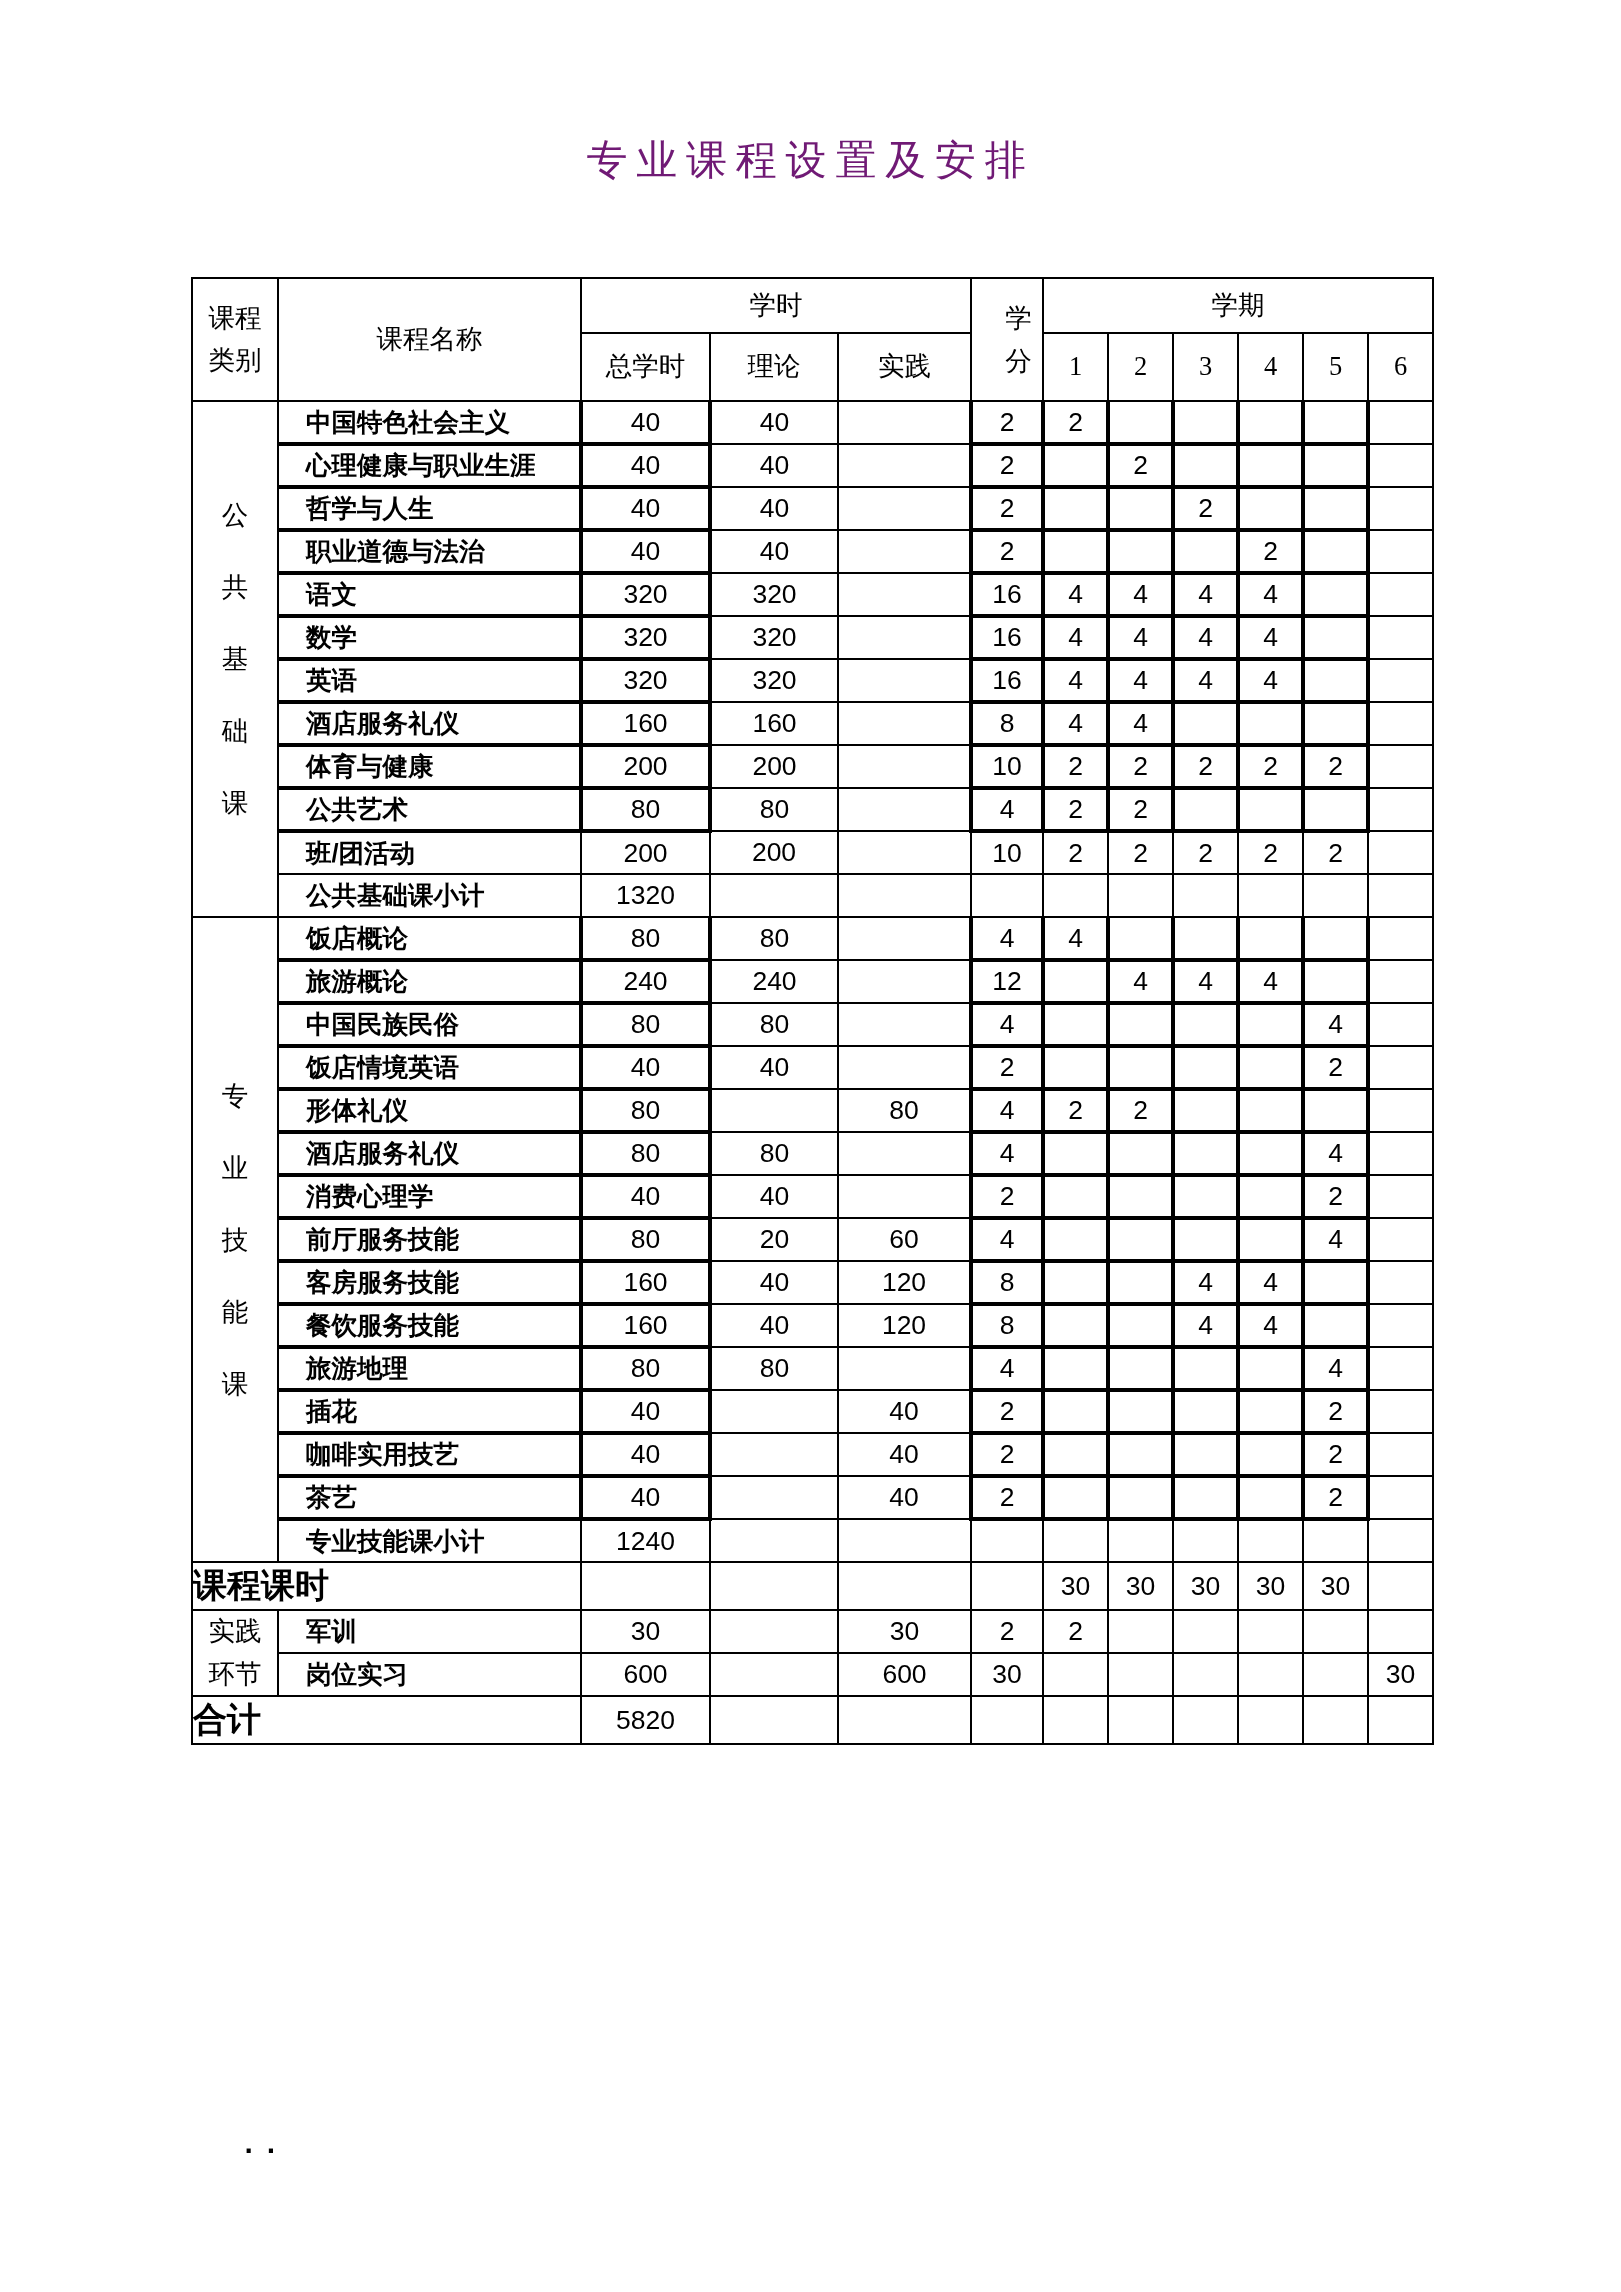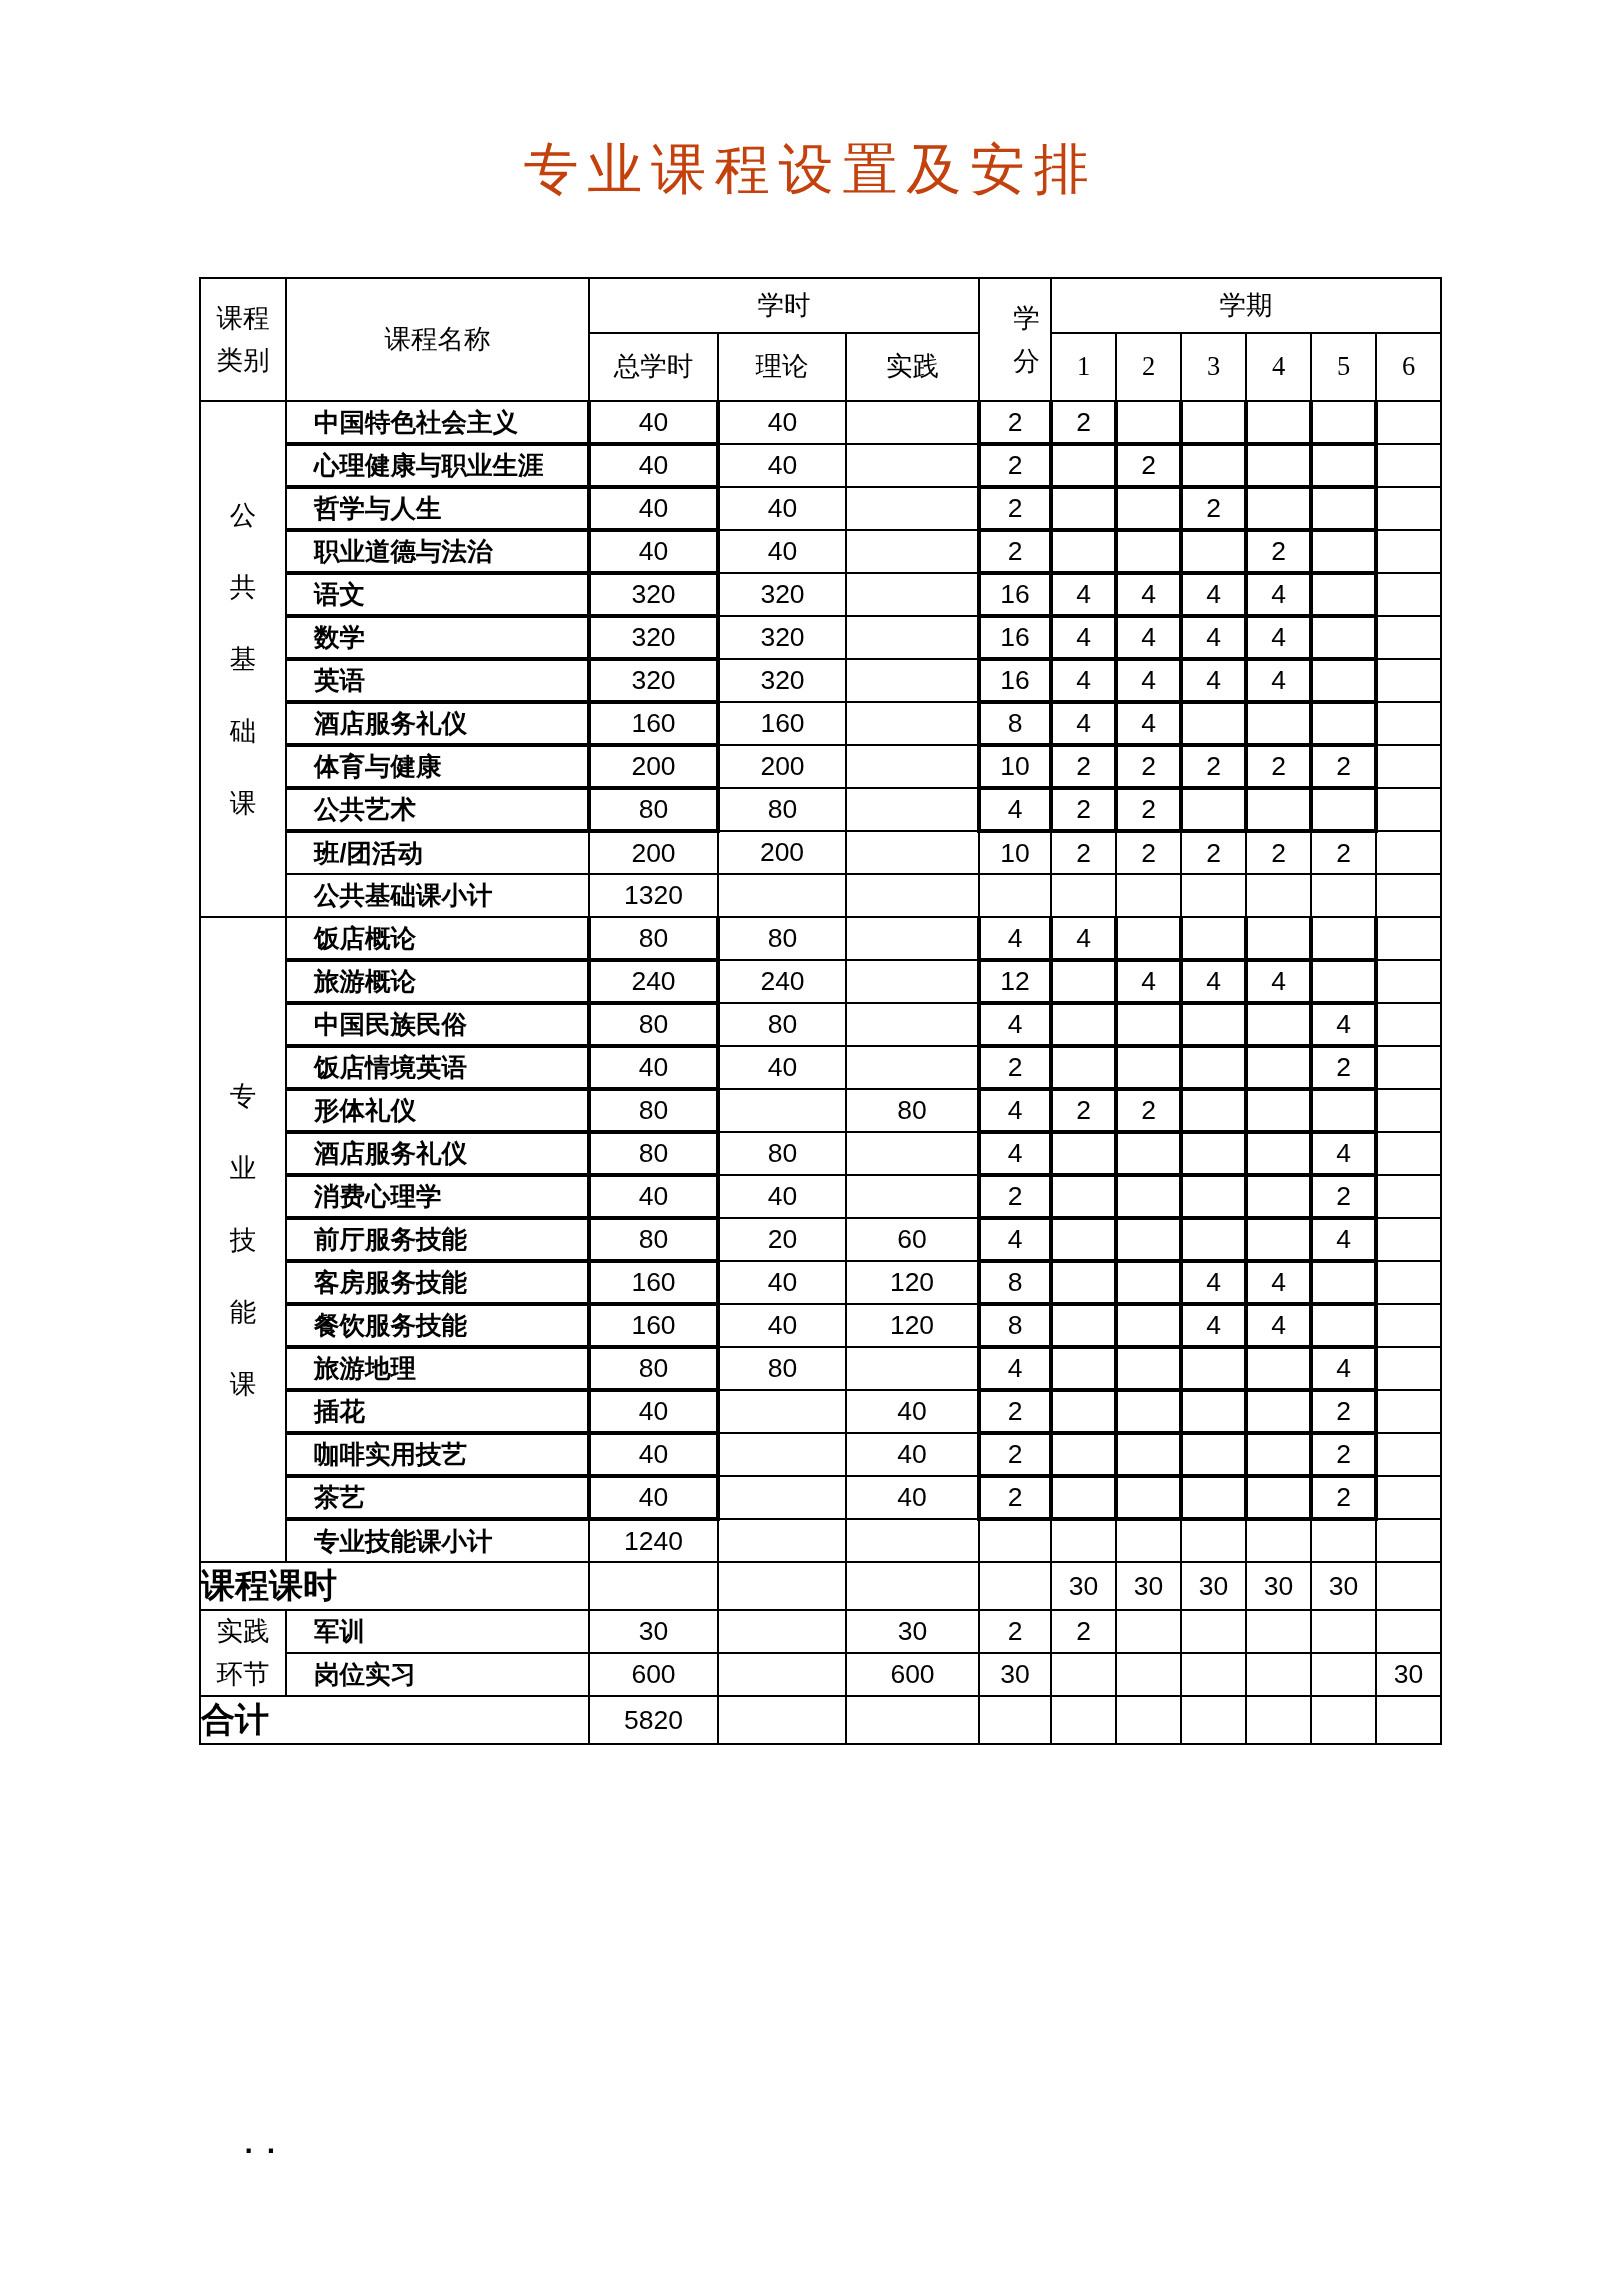--- a/index.html
+++ b/index.html
@@ -4,25 +4,25 @@
 <style>
   * { margin:0; padding:0; box-sizing:border-box; }
   html,body { background:#ffffff; }
   body {
     width:1621px; height:2293px; position:relative;
     font-family:"Liberation Serif", serif; color:#000;
   }
   .page { position:absolute; inset:0; background:#fff; overflow:hidden; }
   .doc-title {
     position:absolute; top:133px; left:0; width:100%;
-    text-align:center; font-size:55px; letter-spacing:8.8px;
-    font-family:"Liberation Serif", serif; color:#c2410c; font-weight:400;
+    text-align:center; font-size:41px; letter-spacing:8.8px;
+    font-family:"Liberation Serif", serif; color:#701a75; font-weight:400;
   }
   table.curriculum {
-    position:absolute; left:199px; top:277px; width:1240px;
+    position:absolute; left:191px; top:277px; width:1240px;
     border-collapse:collapse; table-layout:fixed;
     border:2.9px solid #000;
   }
   th, td {
     border:2px solid #000; padding:0; vertical-align:middle;
     overflow:hidden;
   }
   thead tr.h1 { height:55px; }
   thead tr.h2 { height:68px;padding-left:20px; }
   th {

